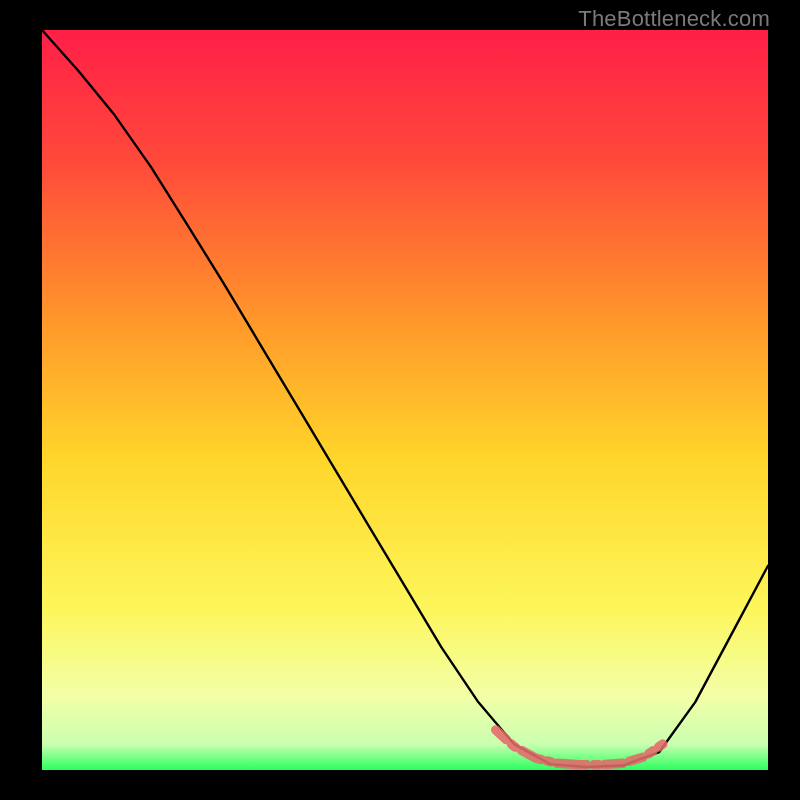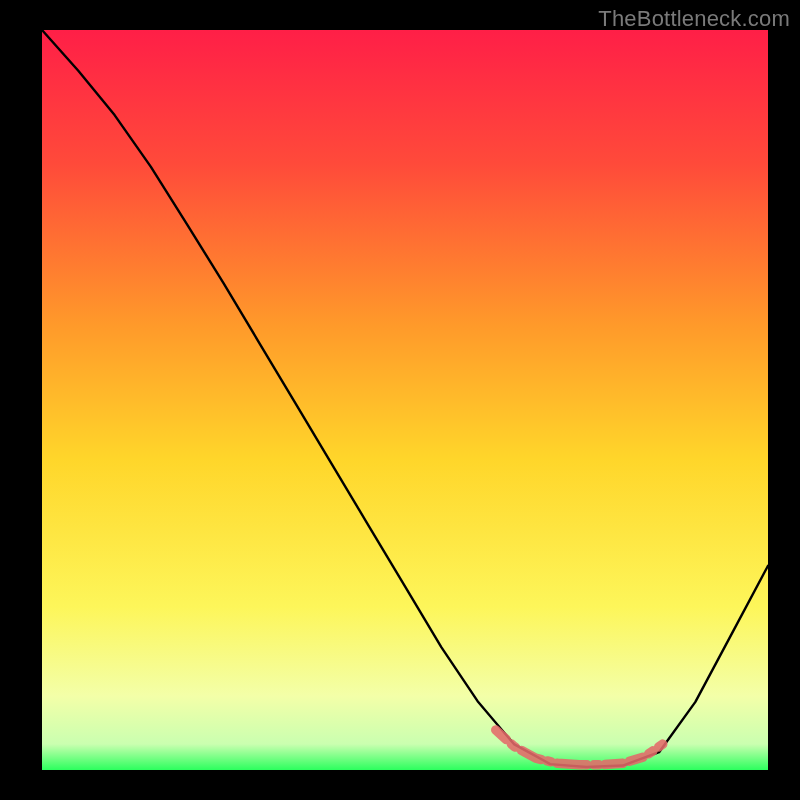--- a/index.html
+++ b/index.html
@@ -1,17 +1,17 @@
 <!DOCTYPE html>
 <html><head>
 <meta charset="utf-8">
 <style>
   * { margin: 0; padding: 0; box-sizing: border-box; }
   body { width: 800px; height: 800px; background: #000; position: relative; font-family: Arial, sans-serif; }
-  .watermark { position: absolute; top: 6px; right: 10px; color: #7a7a7a; font-size: 22px; font-weight: 500; letter-spacing: 0.2px; z-index: 10; }
+  .watermark { position: absolute; top: 6px; right: 30px; color: #7a7a7a; font-size: 22px; font-weight: 500; letter-spacing: 0.2px; z-index: 10; }
   .canvas-wrap { position: absolute; top: 0; left: 0; width: 800px; height: 800px; }
   svg { display: block; }
 </style>
 </head>
 <body>
 
 <div class="watermark">TheBottleneck.com</div>
 
 <div class="canvas-wrap">
   <svg id="chart-svg" width="800" height="800" viewBox="0 0 800 800">

